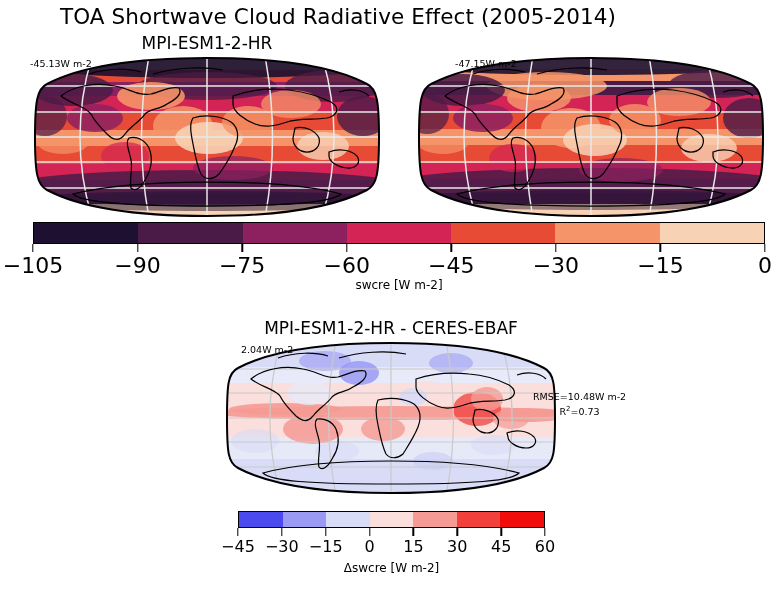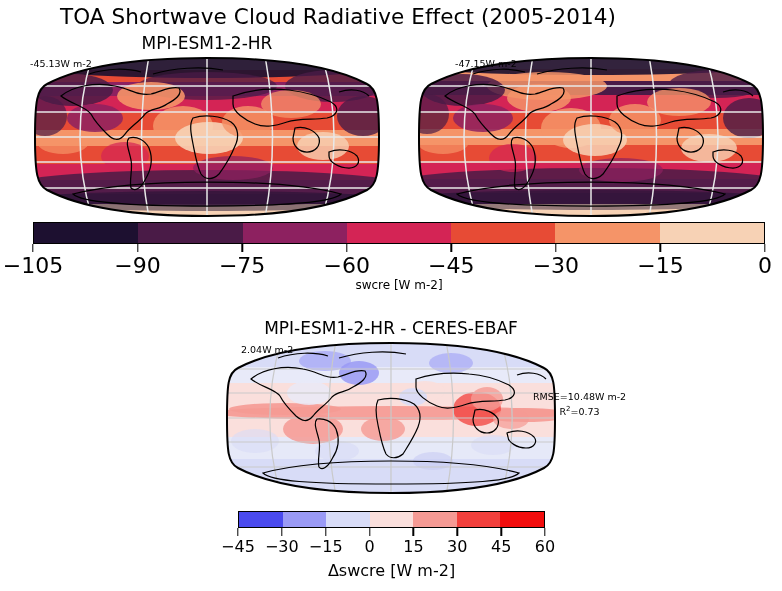--- a/index.html
+++ b/index.html
@@ -51,21 +51,21 @@
   .ticks .tk{position:absolute;top:0;width:1.4px;height:8px;background:#000;
              transform:translateX(-0.7px);}
   .tlabels{position:relative;width:100%;height:20px;}
   .tlabels .tl{position:absolute;top:0;transform:translateX(-50%);
                white-space:nowrap;}
   #cbar-main .tlabels .tl{font-size:22px;}
   #cbar-diff .tlabels .tl{font-size:16px;}
 
   .cbar-label{width:100%;text-align:center;white-space:nowrap;}
   #cbar-main .cbar-label{font-size:12px;margin-top:5px;}
-  #cbar-diff .cbar-label{font-size:16px;margin-top:4px;}
+  #cbar-diff .cbar-label{font-size:12px;margin-top:4px;}
 </style>
 </head>
 <body>
 
 <div class="fig">
 
   <div id="main-title">TOA Shortwave Cloud Radiative Effect (2005-2014)</div>
 
   <div class="panel-title" id="title-model">MPI-ESM1-2-HR</div>
 

